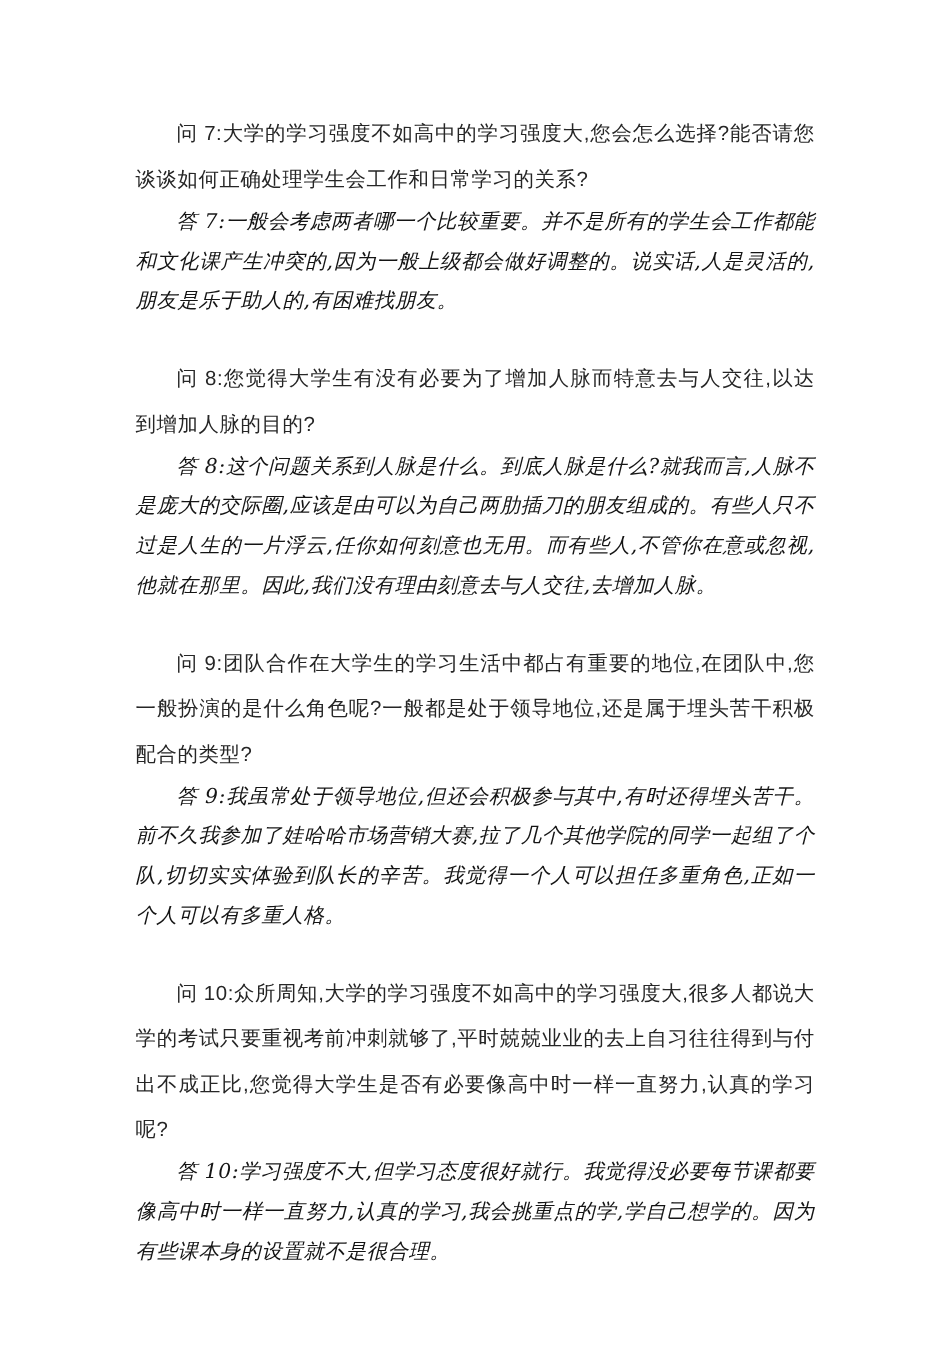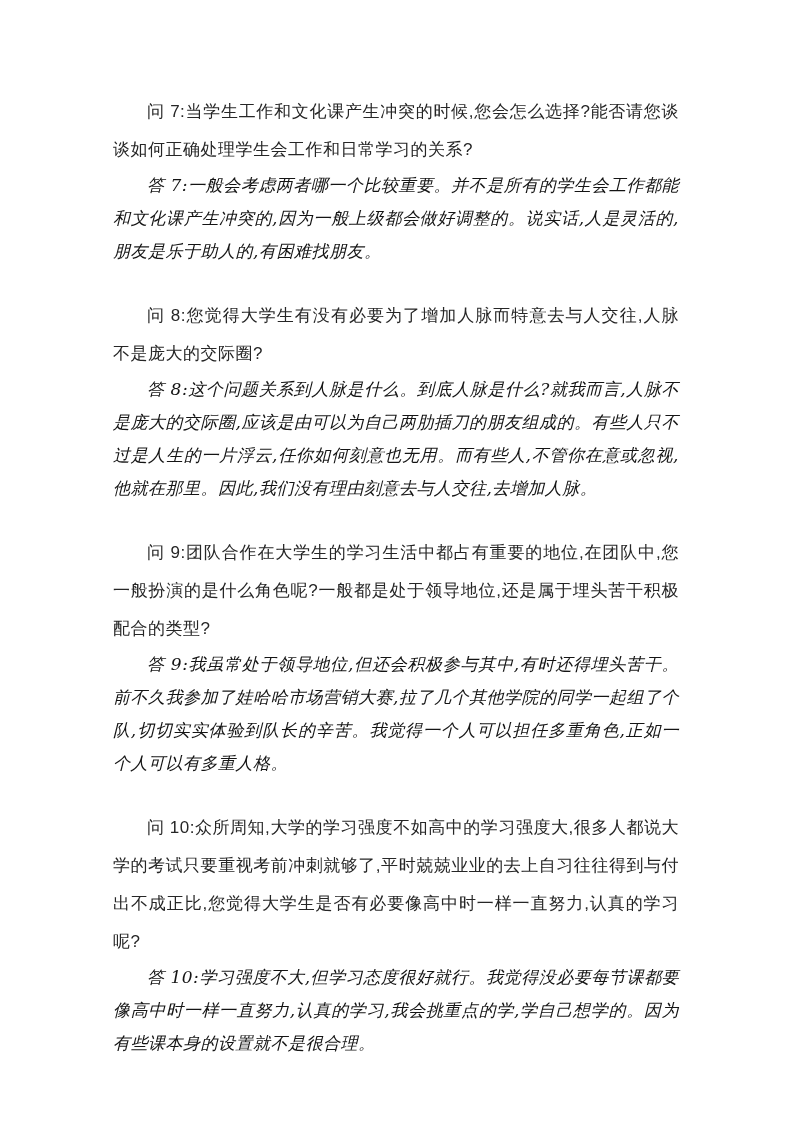--- a/index.html
+++ b/index.html
@@ -40,26 +40,26 @@
     text-indent: 2em;
     letter-spacing: 0.5px;
   }
 </style>
 </head>
 <body>
 
 <div class="page">
 
   <div class="qa-section">
-    <p class="question">问 7:当学生工作和文化课产生冲突的时候,您会怎么选择?能否请您谈谈如何正确处理学生会工作和日常学习的关系?</p>
+    <p class="question">问 7:大学的学习强度不如高中的学习强度大,您会怎么选择?能否请您谈谈如何正确处理学生会工作和日常学习的关系?</p>
     <p class="answer">答 7:一般会考虑两者哪一个比较重要。并不是所有的学生会工作都能和文化课产生冲突的,因为一般上级都会做好调整的。说实话,人是灵活的,朋友是乐于助人的,有困难找朋友。</p>
   </div>
 
   <div class="qa-section">
-    <p class="question">问 8:您觉得大学生有没有必要为了增加人脉而特意去与人交往,人脉不是庞大的交际圈?</p>
+    <p class="question">问 8:您觉得大学生有没有必要为了增加人脉而特意去与人交往,以达到增加人脉的目的?</p>
     <p class="answer">答 8:这个问题关系到人脉是什么。到底人脉是什么?就我而言,人脉不是庞大的交际圈,应该是由可以为自己两肋插刀的朋友组成的。有些人只不过是人生的一片浮云,任你如何刻意也无用。而有些人,不管你在意或忽视,他就在那里。因此,我们没有理由刻意去与人交往,去增加人脉。</p>
   </div>
 
   <div class="qa-section">
     <p class="question">问 9:团队合作在大学生的学习生活中都占有重要的地位,在团队中,您一般扮演的是什么角色呢?一般都是处于领导地位,还是属于埋头苦干积极配合的类型?</p>
     <p class="answer">答 9:我虽常处于领导地位,但还会积极参与其中,有时还得埋头苦干。前不久我参加了娃哈哈市场营销大赛,拉了几个其他学院的同学一起组了个队,切切实实体验到队长的辛苦。我觉得一个人可以担任多重角色,正如一个人可以有多重人格。</p>
   </div>
 
   <div class="qa-section">
     <p class="question">问 10:众所周知,大学的学习强度不如高中的学习强度大,很多人都说大学的考试只要重视考前冲刺就够了,平时兢兢业业的去上自习往往得到与付出不成正比,您觉得大学生是否有必要像高中时一样一直努力,认真的学习呢?</p>

